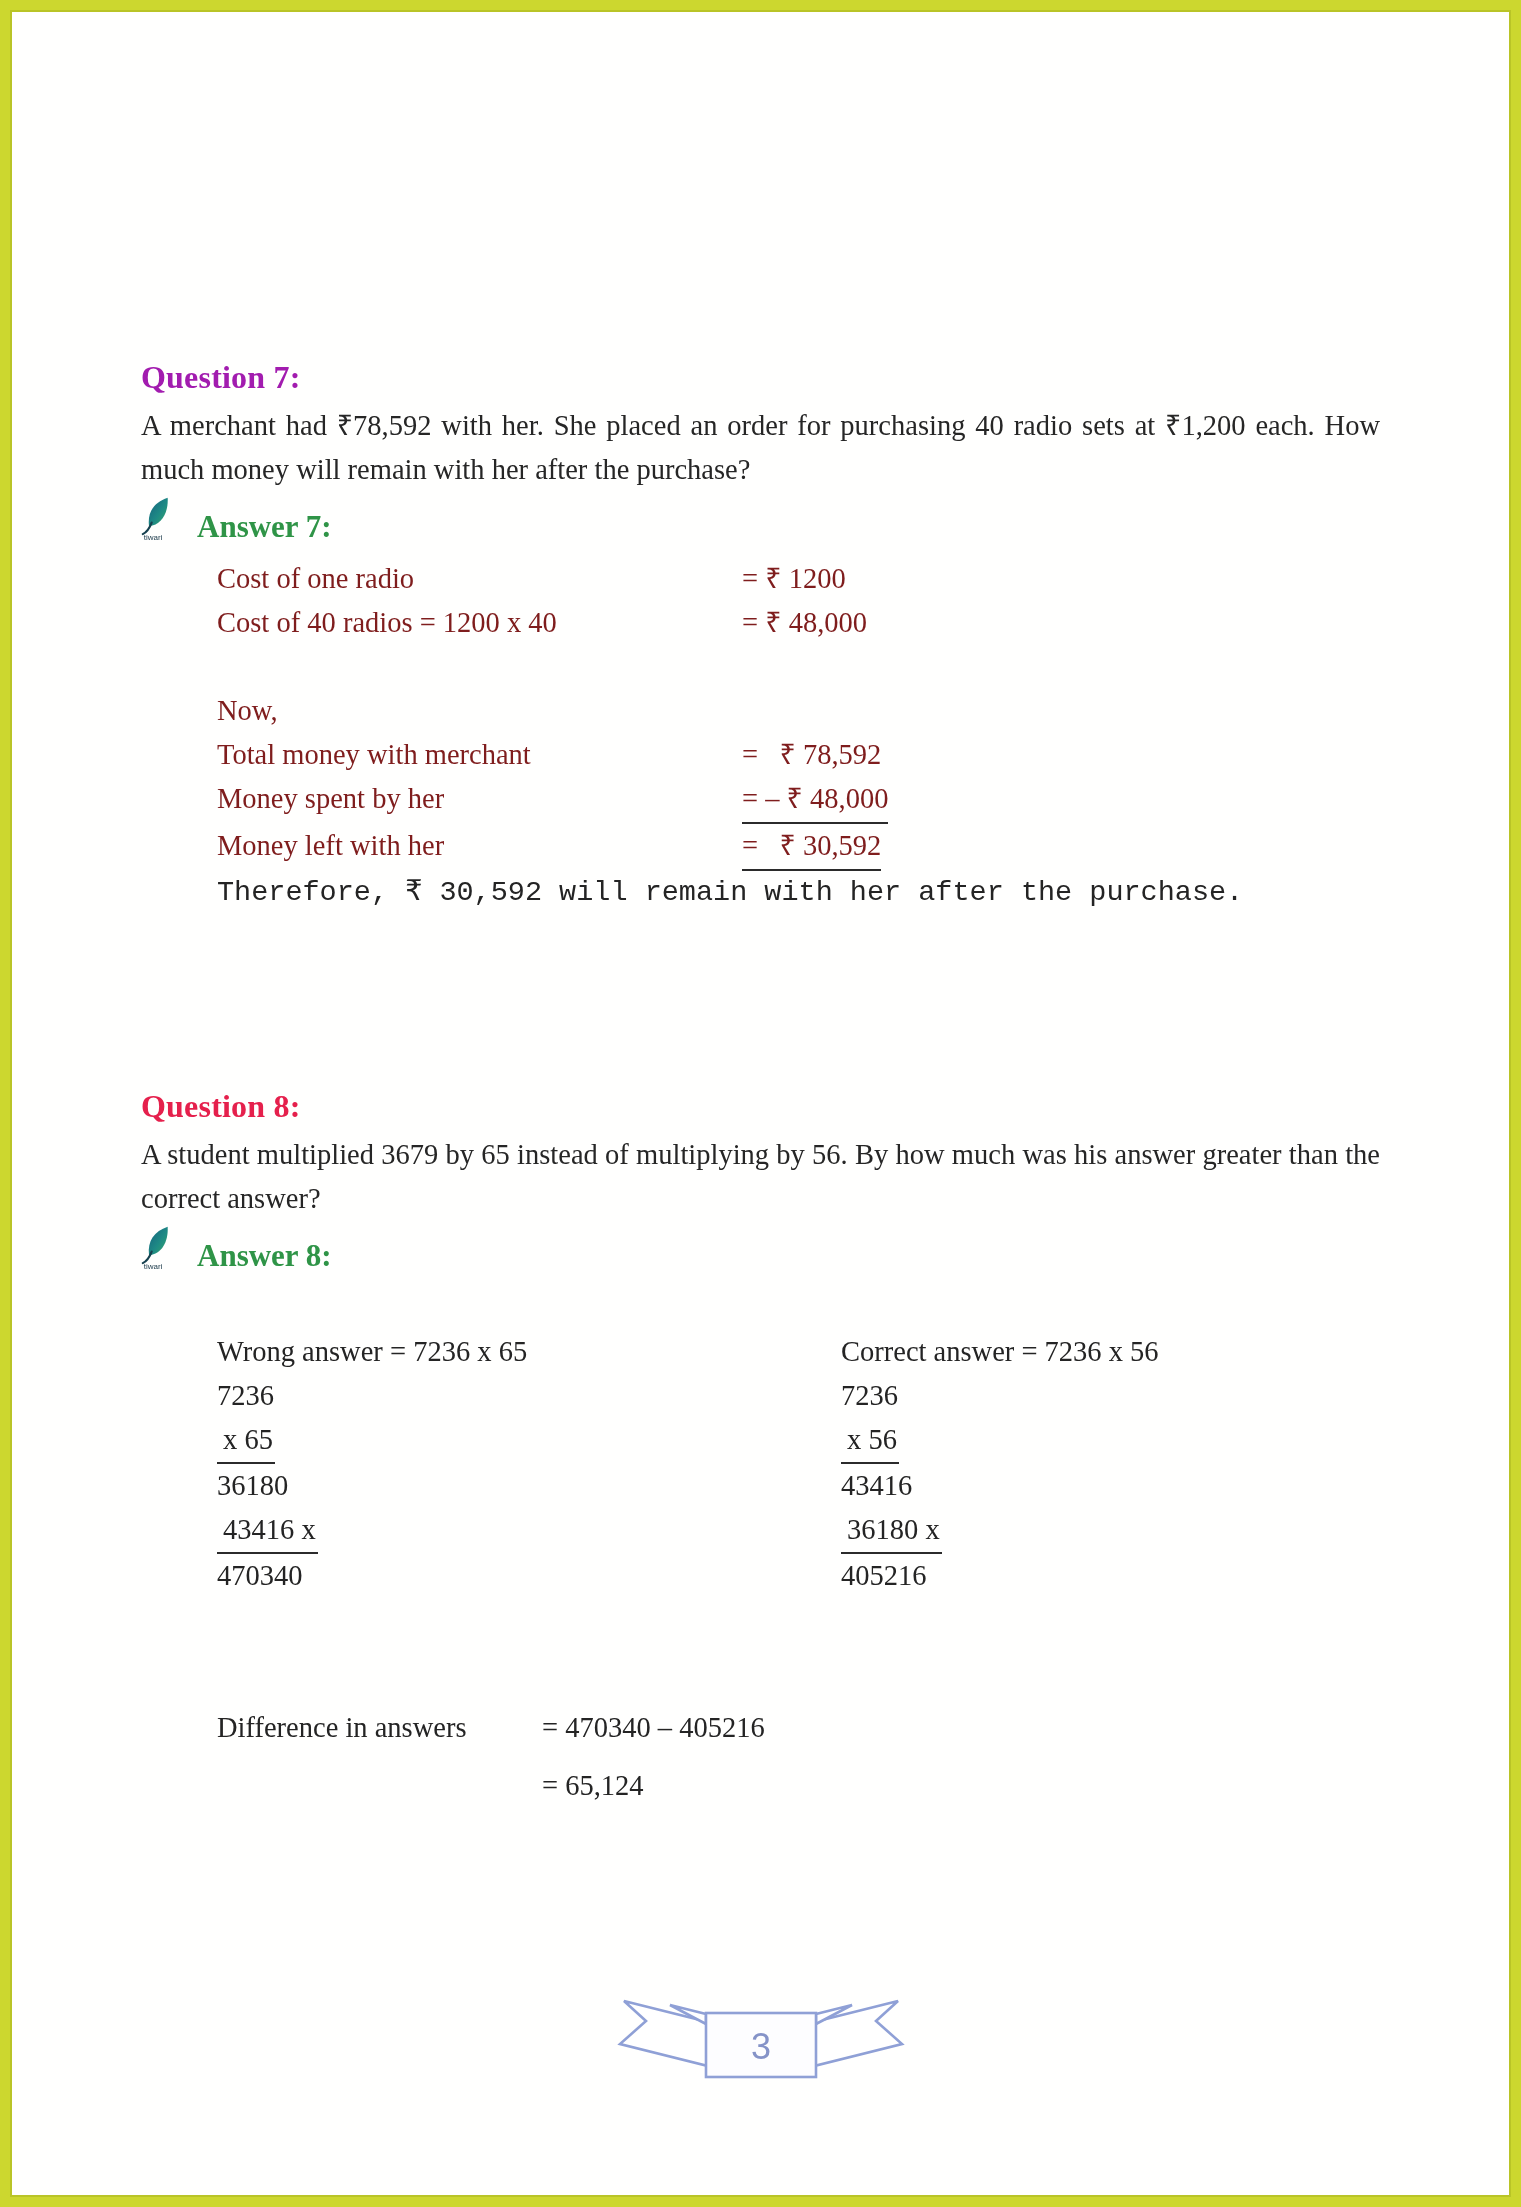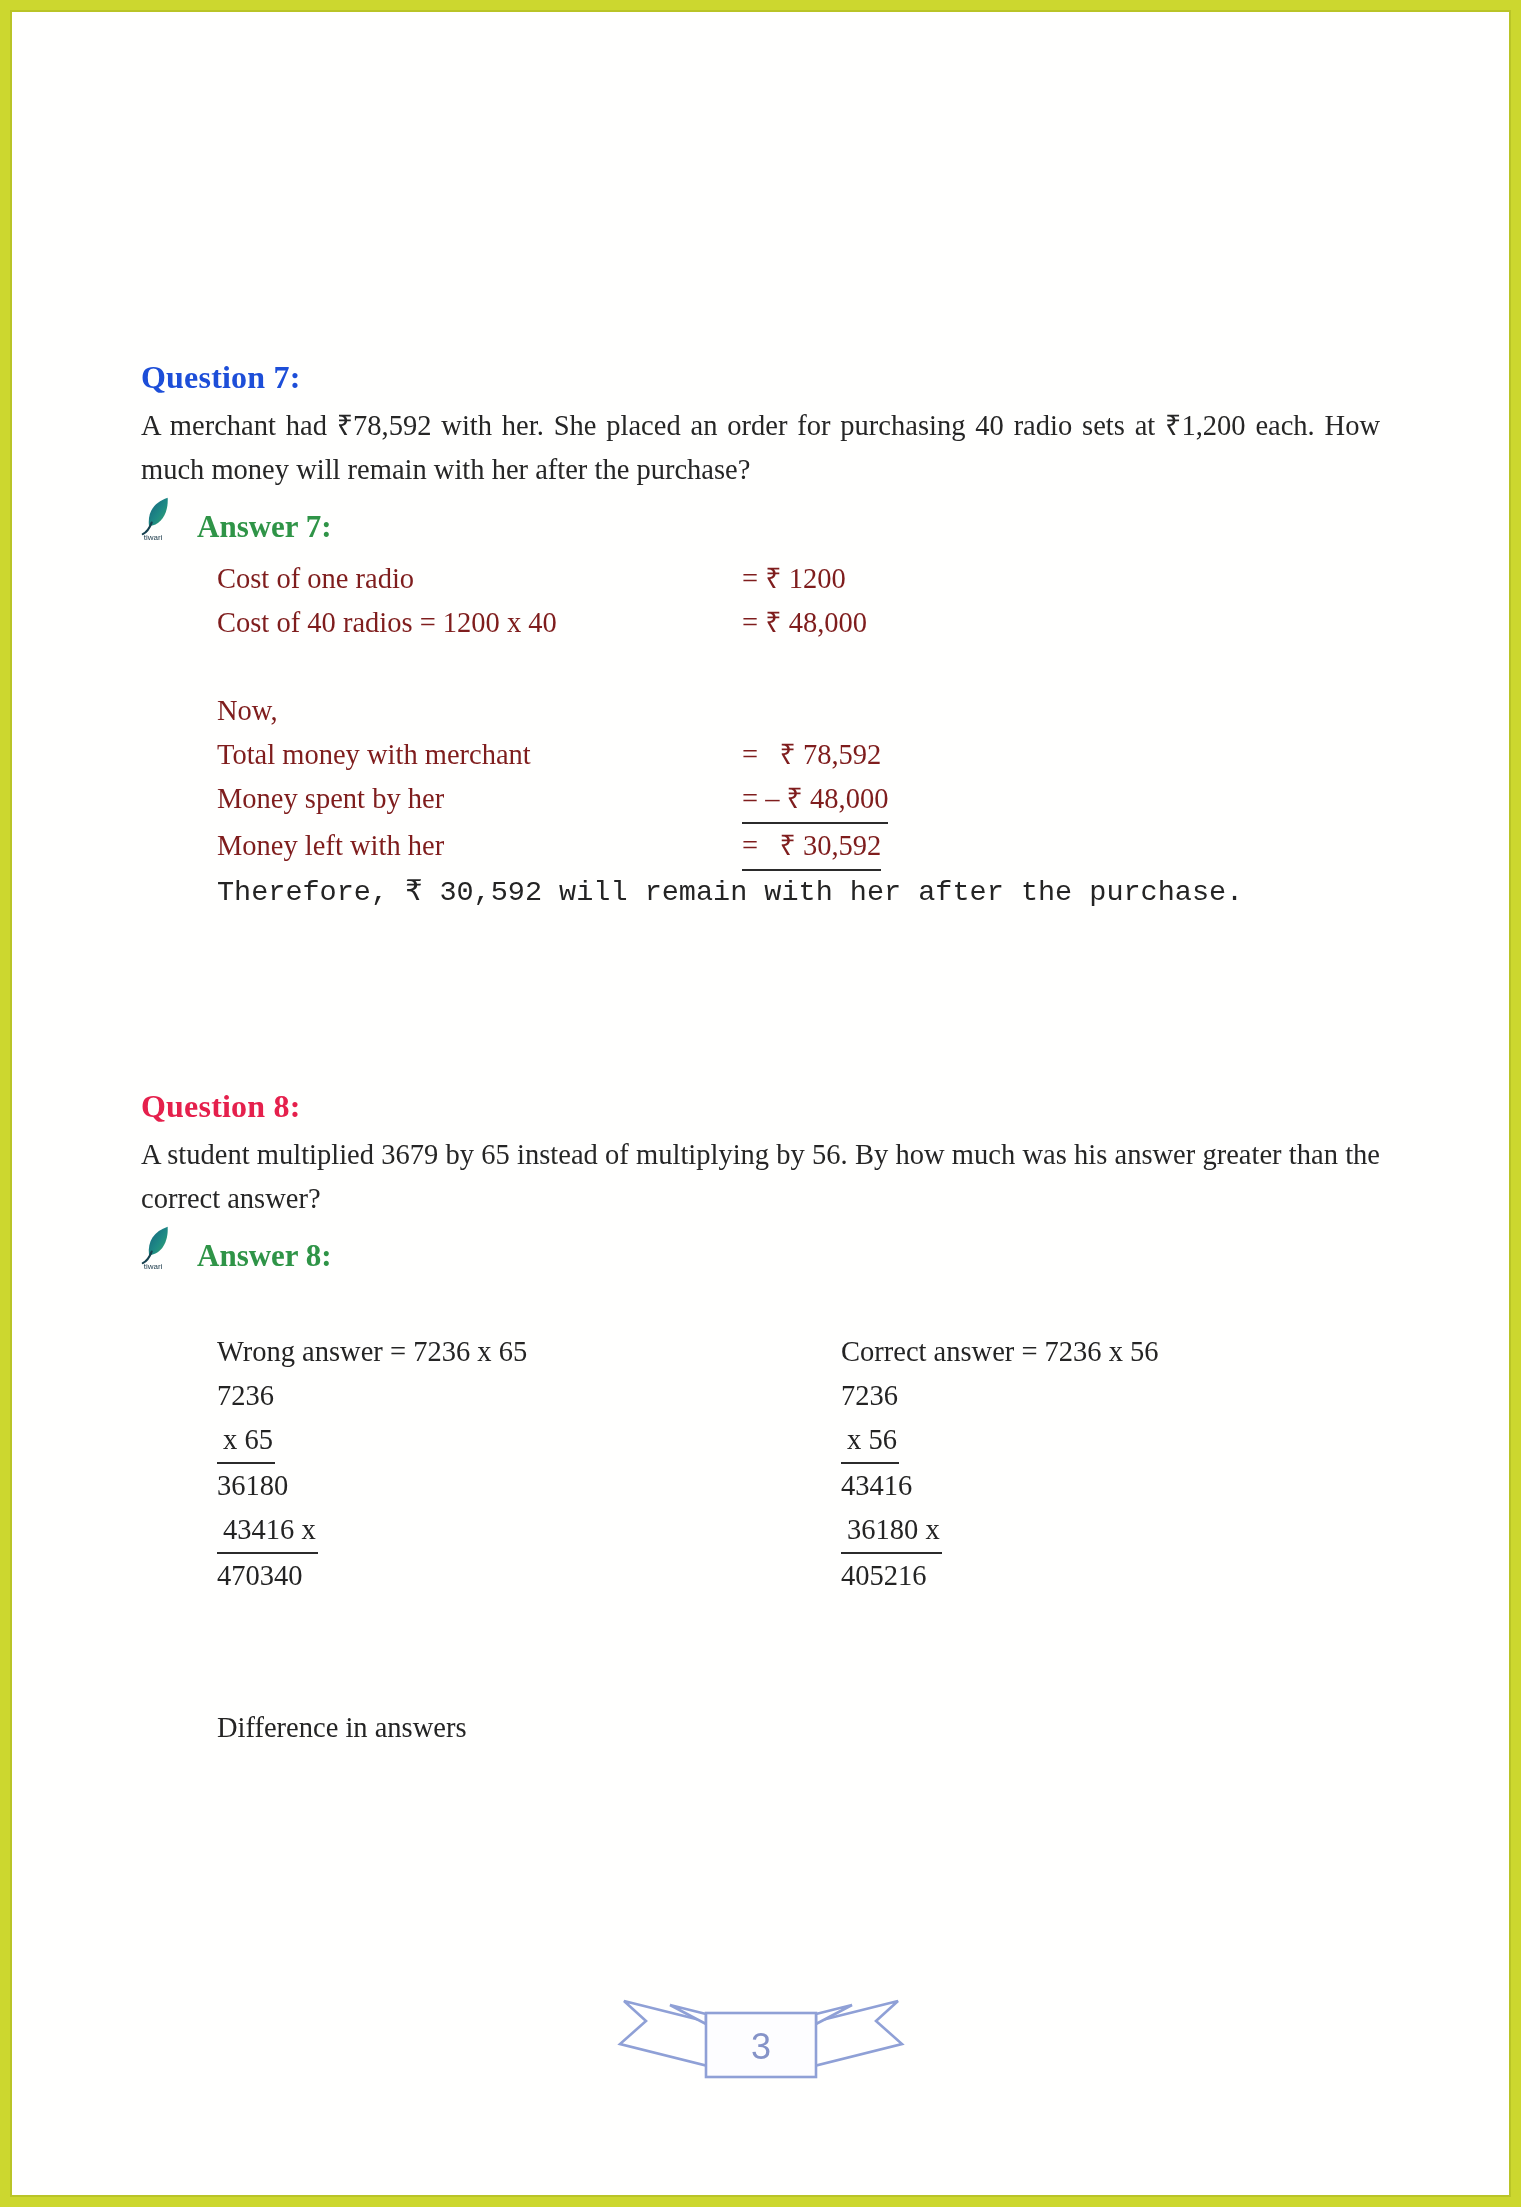--- a/index.html
+++ b/index.html
@@ -64,21 +64,21 @@
     position:absolute; left:50%; top:1978px;
     transform:translateX(-50%);
   }
 </style>
 </head>
 <body>
 
 <div class="page">
   <div class="content">
 
-    <div class="q-heading" style="color:#1d4ed8">Question 7:</div>
+    <div class="q-heading" style="color:#a21caf">Question 7:</div>
     <div class="q-text">A merchant had ₹78,592 with her. She placed an order for purchasing 40 radio sets at ₹1,200 each. How much money will remain with her after the purchase?</div>
 
     <div class="ans-head">
       <span class="leaf">
         <svg width="32" height="48" viewBox="0 0 36 52">
           <defs>
             <linearGradient id="lg1" x1="0" y1="0" x2="1" y2="1">
               <stop offset="0" stop-color="#15607e"></stop>
               <stop offset="0.55" stop-color="#1e8a85"></stop>
               <stop offset="1" stop-color="#37a868"></stop>
@@ -160,20 +160,24 @@
             <span class="row"><span class="u">x 56</span></span>
             <span class="row">43416</span>
             <span class="row"><span class="u">36180 x</span></span>
             <span class="row">405216</span>
           </div>
         </div>
       </div>
 
       <div class="diff">
         <span class="lbl">Difference in answers</span>
+        <span class="vals">
+          <span class="row1" style="display:block">= 470340 – 405216</span>
+          <span class="row2" style="display:block">= 65,124</span>
+        </span>
       </div>
     </div>
 
   </div>
 
   <div class="ribbon-wrap">
     <svg width="310" height="110" viewBox="0 0 310 110">
       <g stroke="#8fa0d6" stroke-width="2.6" stroke-linejoin="miter">
         <polygon points="102,34 18,13 40,33 14,56 102,78" fill="#ffffff"></polygon>
         <polygon points="208,34 292,13 270,33 296,56 208,78" fill="#ffffff"></polygon>

